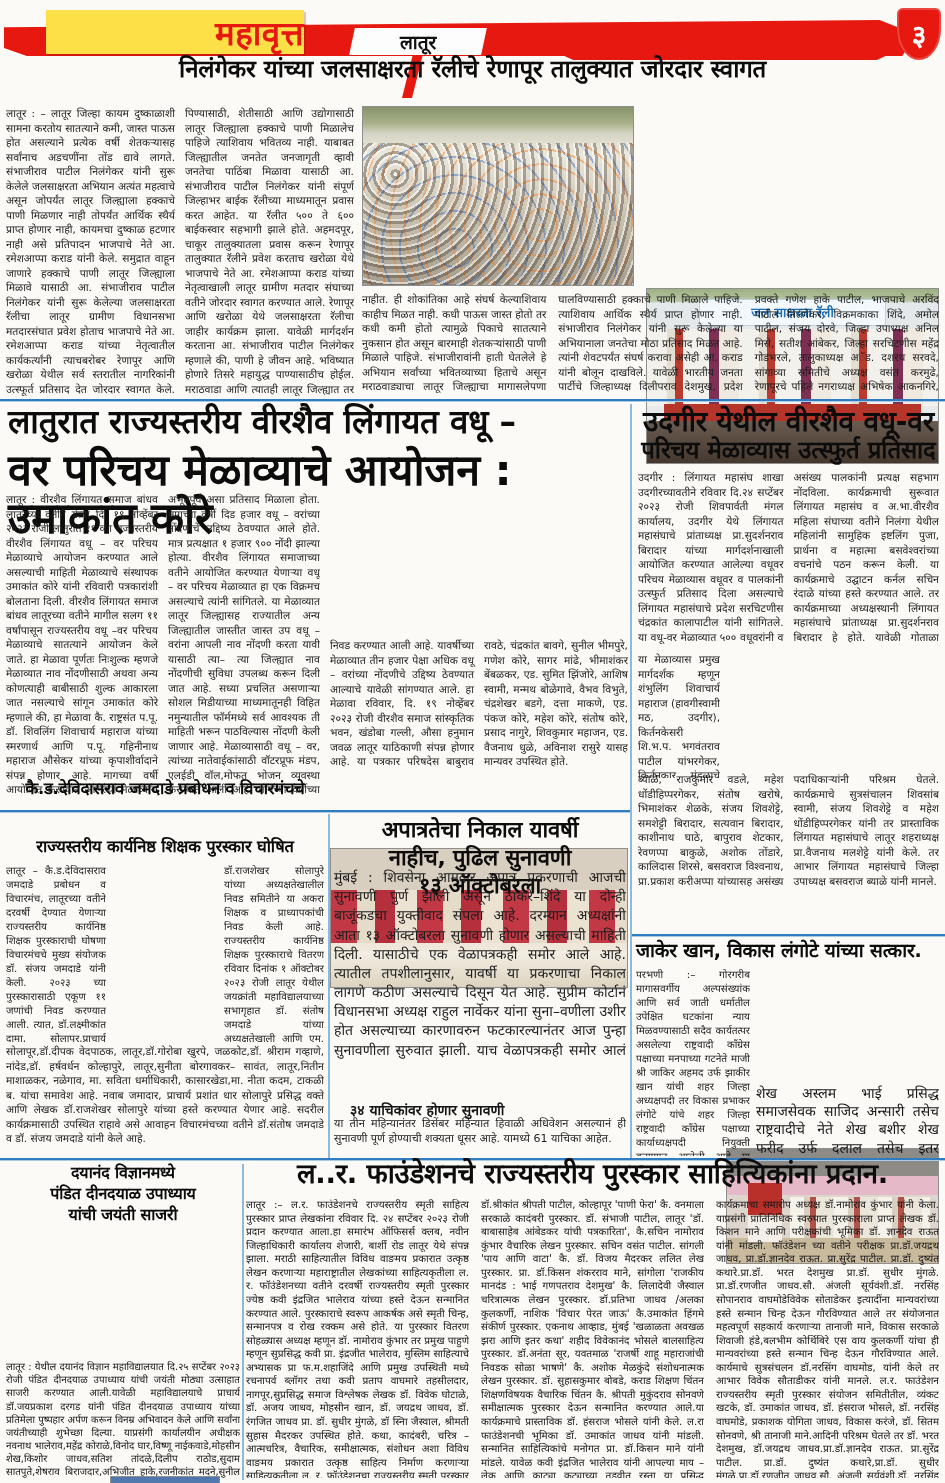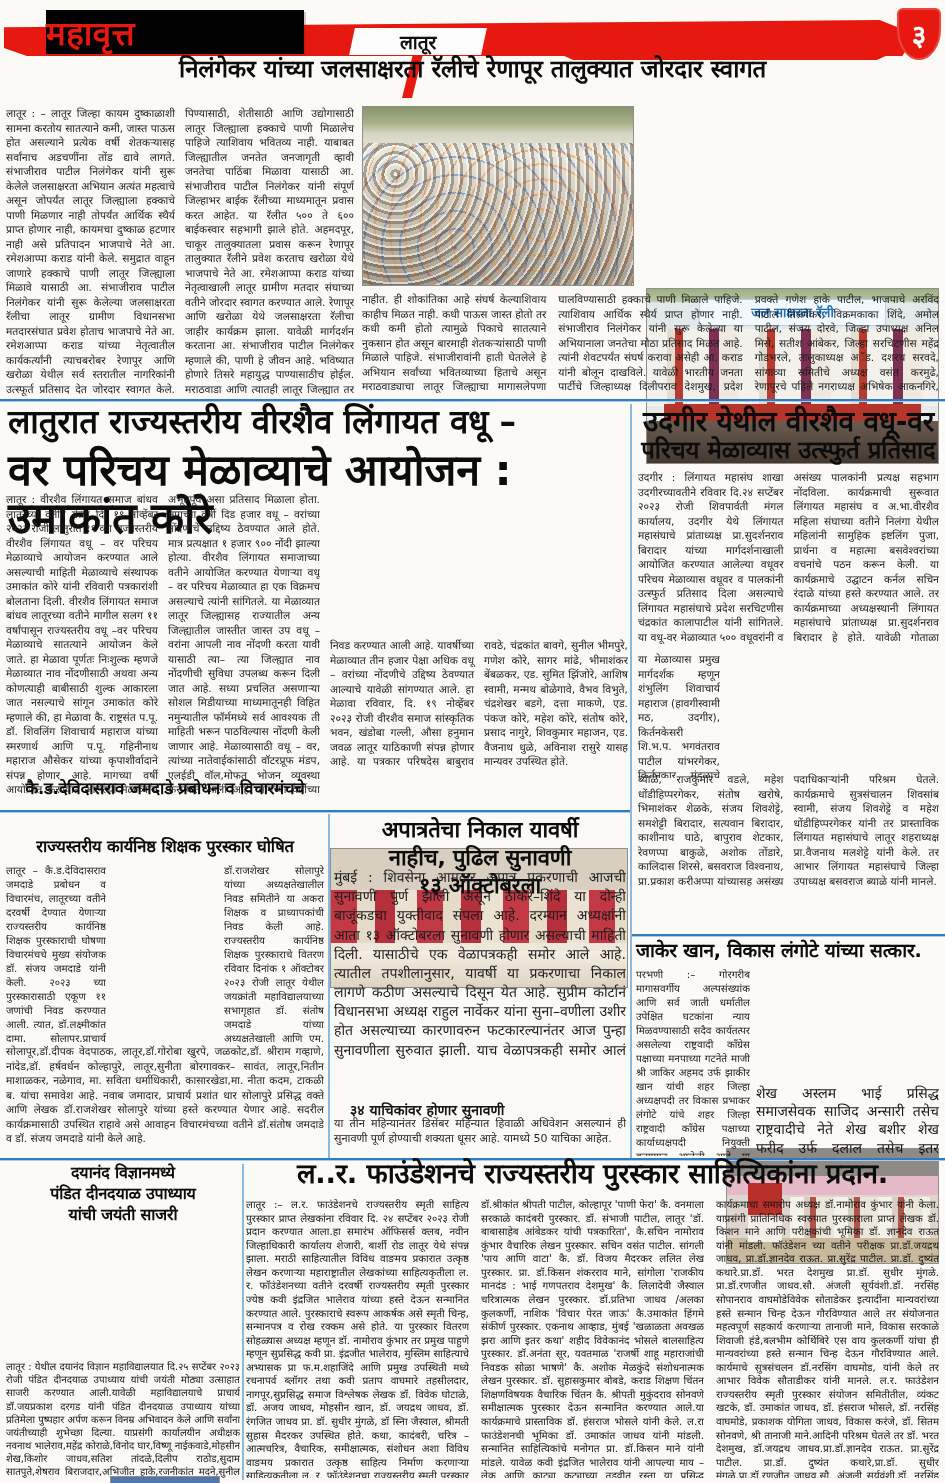--- a/index.html
+++ b/index.html
@@ -18,22 +18,22 @@
 .rule-v{position:absolute;width:2px;background:#8db9dd}
 
 
 #masthead{left:0;top:4px;width:945px;height:56px}
 .ribbon{position:absolute;left:4px;top:16px;width:912px;height:36px;background:#e6180f;
   clip-path:polygon(0 20%,96% 0,100% 40%,98.5% 100%,2.5% 100%,0 78%)}
 .ribbon-shadow{position:absolute;left:560px;top:50px;width:330px;height:6px;background:#e6180f;
   clip-path:polygon(0 0,100% 0,96% 100%,4% 100%)}
 .ribbon-tail{position:absolute;left:408px;top:46px;width:10px;height:48px;background:#e6180f;
   transform:skewX(-14deg)}
-.mast-box{position:absolute;left:46px;top:6px;width:258px;height:44px;background:#000000;
-  box-shadow:2px 2px 0 rgba(150,20,10,.25);display:flex;align-items:center;justify-content:flex-start}
+.mast-box{position:absolute;left:46px;top:6px;width:258px;height:44px;background:#fde047;
+  box-shadow:2px 2px 0 rgba(150,20,10,.25);display:flex;align-items:center;justify-content:flex-end}
 .mast-title{color:#e6180f;font-size:33px;font-weight:bold;letter-spacing:.5px}
 .edition-strip{position:absolute;left:352px;top:24px;width:132px;height:27px;background:#fdfdfd;
   display:flex;align-items:center;justify-content:center;transform:skewX(-12deg)}
 .edition-txt{color:#111;font-size:19px;font-weight:bold;transform:skewX(12deg)}
 .date-txt{position:absolute;left:620px;top:26px;width:280px;color:#fff;font-size:16.5px;
   text-align:center;font-weight:500}
 .page-badge{position:absolute;left:897px;top:4px;width:44px;height:52px;background:#e6180f;
   border-radius:6px 6px 50% 50%/6px 6px 60% 60%;display:flex;align-items:center;justify-content:center;
   box-shadow:inset 0 0 0 2px #fff3}
 .page-num{color:#fff;font-size:28px;font-weight:bold}
@@ -171,21 +171,21 @@
 <div class="abs body-txt just" id="jm-body-left" style="font-size:10.2px">लातूर – कै.ड.देविदासराव जमदाडे प्रबोधन व विचारमंच, लातूरच्या वतीने दरवर्षी देण्यात येणाऱ्या राज्यस्तरीय कार्यनिष्ठ शिक्षक पुरस्काराची घोषणा विचारमंचचे मुख्य संयोजक डॉ. संजय जमदाडे यांनी केली. २०२३ च्या पुरस्कारासाठी एकूण ११ जणांची निवड करण्यात आली. त्यात, डॉ.लक्ष्मीकांत दामा, सोलापूर,प्राचार्य (प्रो.) डॉ. श्रीधर कोल्हे, लातूर,प्रा. डॉ.गंगाधर बिराजदार,</div>
 <div class="abs photo ph-portrait" id="jm-photo"></div>
 <div class="abs body-txt just" id="jm-body-right" style="font-size:10.2px">डॉ.राजशेखर सोलापुरे यांच्या अध्यक्षतेखालील निवड समितीने या अकरा शिक्षक व प्राध्यापकांची निवड केली आहे. राज्यस्तरीय कार्यनिष्ठ शिक्षक पुरस्काराचे वितरण रविवार दिनांक १ ऑक्टोबर २०२३ रोजी लातूर येथील जयक्रांती महाविद्यालयाच्या सभागृहात डॉ. संतोष जमदाडे यांच्या अध्यक्षतेखाली आणि एम. आय. एम. एस. आर. वैद्यकीय महाविद्यालयाचे अधिष्ठाता डॉ.</div>
 <div class="abs body-txt just" id="jm-body-bottom">सोलापूर,डॉ.दीपक वेदपाठक, लातूर,डॉ.गोरोबा खुरपे, जळकोट,डॉ. श्रीराम गव्हाणे, नांदेड,डॉ. हर्षवर्धन कोल्हापुरे, लातूर,सुनीता बोरगावकर– सावंत, लातूर,नितीन माशाळकर, नळेगाव, मा. सविता धर्माधिकारी, कासारखेडा,मा. नीता कदम, टाकळी ब. यांचा समावेश आहे. नवाब जमादार, प्राचार्य प्रशांत धार सोलापुरे प्रसिद्ध वक्ते आणि लेखक डॉ.राजशेखर सोलापुरे यांच्या हस्ते करण्यात येणार आहे. सदरील कार्यक्रमासाठी उपस्थित राहावे असे आवाहन विचारमंचच्या वतीने डॉ.संतोष जमदाडे व डॉ. संजय जमदाडे यांनी केले आहे.</div>
 
 <div class="abs hl center" id="ap-head1">अपात्रतेचा निकाल यावर्षी</div>
 <div class="abs hl center" id="ap-head2">नाहीच, पुढिल सुनावणी</div>
 <div class="abs hl center" id="ap-head3">१३ ऑक्टोबरला</div>
 <div class="abs body-txt just" id="ap-body">मुंबई : शिवसेना आमदार अपात्र प्रकरणाची आजची सुनावणी पुर्ण झाली असून ठाकरे–शिंदे या दोन्ही बाजूंकडचा युक्तीवाद संपला आहे. दरम्यान अध्यक्षांनी आता १३ ऑक्टोबरला सुनावणी होणार असल्याची माहिती दिली. यासाठीचे एक वेळापत्रकही समोर आले आहे. त्यातील तपशीलानुसार, यावर्षी या प्रकरणाचा निकाल लागणे कठीण असल्याचे दिसून येत आहे. सुप्रीम कोर्टानं विधानसभा अध्यक्ष राहुल नार्वेकर यांना सुना–वणीला उशीर होत असल्याच्या कारणावरुन फटकारल्यानंतर आज पुन्हा सुनावणीला सुरुवात झाली. याच वेळापत्रकही समोर आलं आहे. ज्यामध्ये कागदपत्रे तपासणी, साक्ष नोंदवणे आणि आमदारांची उलट तपासणी करणे याचा समावेश आहे. संबंधित प्रक्रियेला किमान तीन महिन्यांचा अवधी लागण्याची शक्यता आहे. त्यामुळे आमदार अपात्रता प्रकरणाचा निकाल यावर्षी लागण कठीण असल्याचं बोललं जात आहे.</div>
 <div class="abs" id="ap-subhead">३४ याचिकांवर होणार सुनावणी</div>
-<div class="abs body-txt just" id="ap-body2">या तीन महिन्यानंतर डिसेंबर महिन्यात हिवाळी अधिवेशन असल्यानं ही सुनावणी पूर्ण होण्याची शक्यता धूसर आहे. यामध्ये 50 याचिका आहेत.</div>
+<div class="abs body-txt just" id="ap-body2">या तीन महिन्यानंतर डिसेंबर महिन्यात हिवाळी अधिवेशन असल्यानं ही सुनावणी पूर्ण होण्याची शक्यता धूसर आहे. यामध्ये 61 याचिका आहेत.</div>
 
 <div class="abs hl" id="jk-head">जाकेर खान, विकास  लंगोटे यांच्या सत्कार.</div>
 <div class="abs body-txt just" id="jk-body">परभणी :– गोरगरीब मागासवर्गीय अल्पसंख्यांक आणि सर्व जाती धर्मातील उपेक्षित घटकांना न्याय मिळवण्यासाठी सदैव कार्यतत्पर असलेल्या राष्ट्रवादी काँग्रेस पक्षाच्या मनपाच्या गटनेते माजी श्री जाकिर अहमद उर्फ झाकीर खान यांची शहर जिल्हा अध्यक्षपदी तर विकास प्रभाकर लंगोटे यांचे शहर जिल्हा राष्ट्रवादी काँग्रेस पक्षाच्या कार्याध्यक्षपदी नियुक्ती करण्यात आलेली आहे या नियुक्तीचे भारतीय राष्ट्रीय काँग्रेसचे शहर जिल्हा सेवा दलाचे संघटक लुक मान खान सुलेमान खान गुत्तेदार</div>
 
 <div class="abs just" id="jk-caption">शेख अस्लम भाई प्रसिद्ध समाजसेवक साजिद अन्सारी तसेच राष्ट्रवादीचे नेते शेख बशीर शेख फरीद उर्फ दलाल तसेच इतर मान्यवरांनी या दोघांचा नियुक्ती बद्दल सत्कार केला</div>
 
 <div class="rule-h" style="left:0;top:1158px;width:945px"></div>
 <div class="rule-v" style="left:242px;top:1164px;height:316px"></div>
 
 <div class="abs hl center" id="dy-head1">दयानंद विज्ञानमध्ये</div>

